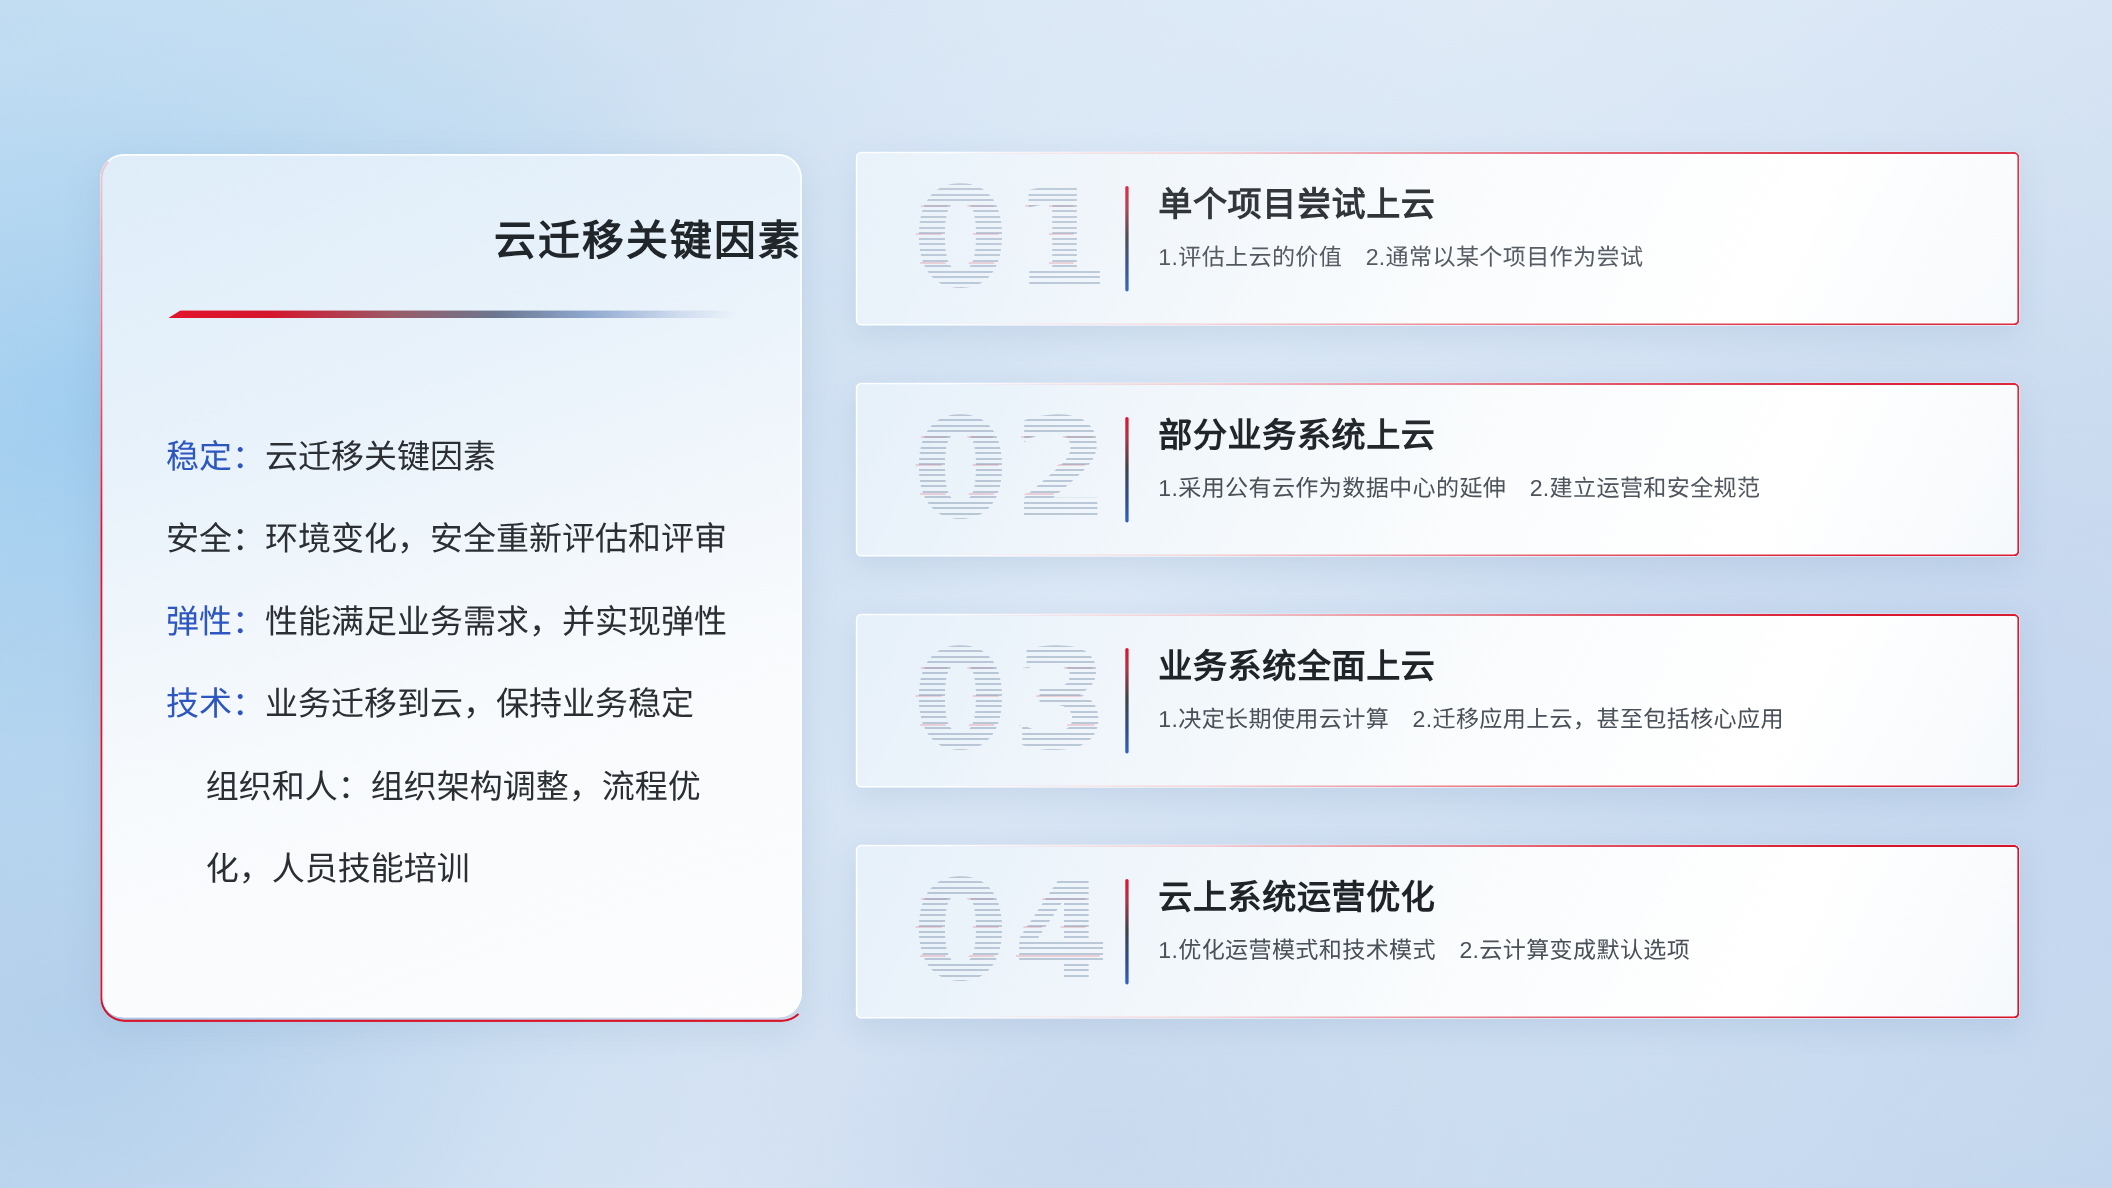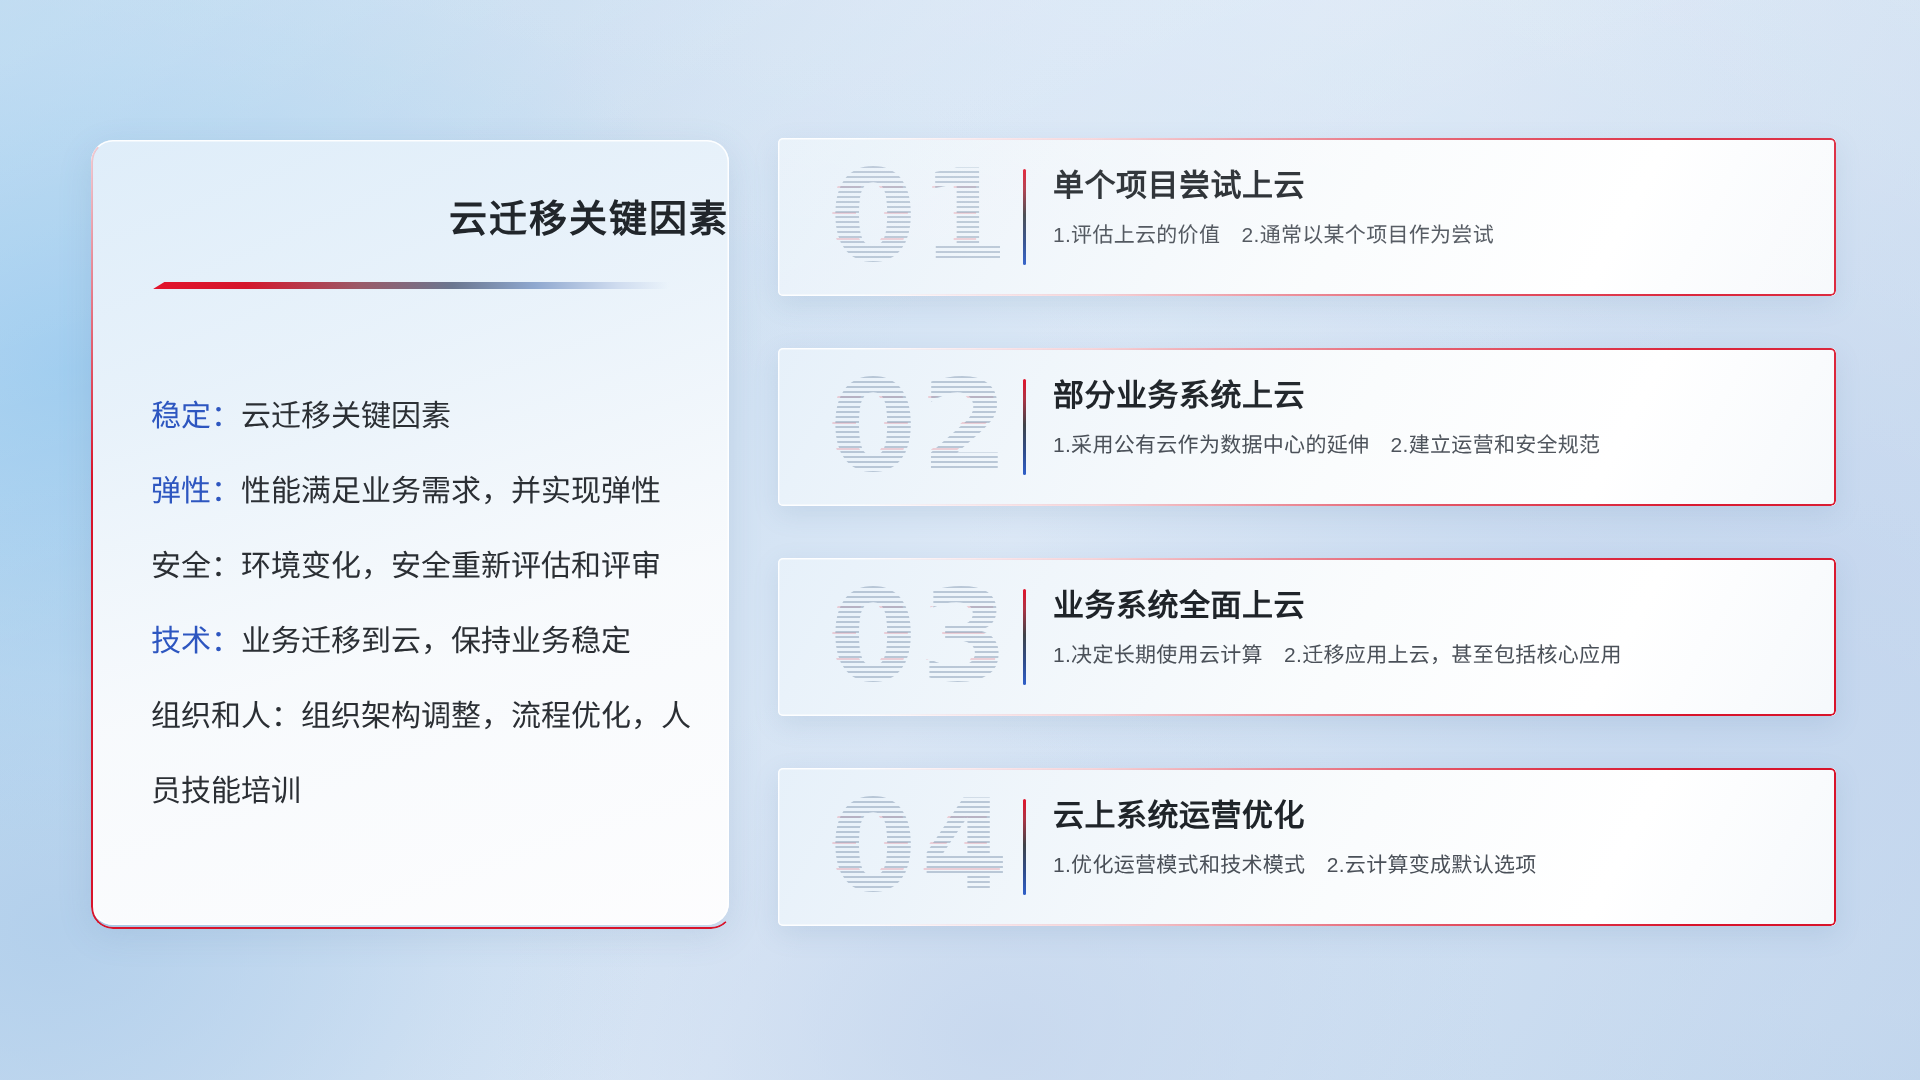--- a/index.html
+++ b/index.html
@@ -107,21 +107,21 @@
     top: 238px;
     right: 36px;
   }
   .factor-row {
     font-size: 30px;
     line-height: 75px;
     color: #2b2f34;
     white-space: nowrap;
     font-family: "Liberation Sans", "DejaVu Sans", sans-serif;
   }
-  .factor-row.wrap { white-space: normal; line-height: 75px; }
+  .factor-row.wrap { white-space: normal; line-height: 75px; margin-left: 36px; }
   .factor-label { color: #2b2f34; }
   .factor-label.accent { color: #2d56c0; }
 
   
   .cards {
     position: absolute;
     left: 778px;
     top: 138px;
   }
   .card {
@@ -250,24 +250,24 @@
 
   <div class="left-panel">
     <div class="panel-title">云迁移关键因素</div>
     <div class="title-rule"></div>
 
     <div class="factor-list">
       <div class="factor-row">
         <span class="factor-label accent">稳定：</span><span class="factor-text">云迁移关键因素</span>
       </div>
       <div class="factor-row">
+        <span class="factor-label">安全：</span><span class="factor-text">环境变化，安全重新评估和评审</span>
+      </div>
+      <div class="factor-row">
         <span class="factor-label accent">弹性：</span><span class="factor-text">性能满足业务需求，并实现弹性</span>
-      </div>
-      <div class="factor-row">
-        <span class="factor-label">安全：</span><span class="factor-text">环境变化，安全重新评估和评审</span>
       </div>
       <div class="factor-row">
         <span class="factor-label accent">技术：</span><span class="factor-text">业务迁移到云，保持业务稳定</span>
       </div>
       <div class="factor-row wrap">
         <span class="factor-label">组织和人：</span><span class="factor-text">组织架构调整，流程优化，人员技能培训</span>
       </div>
     </div>
   </div>
   <div class="left-panel-accent"></div>

